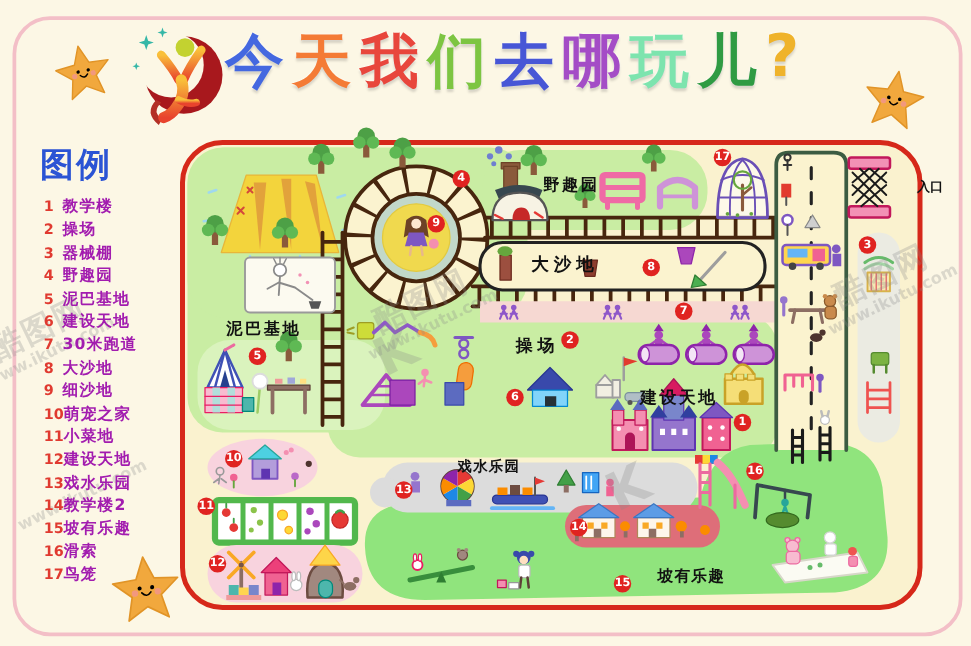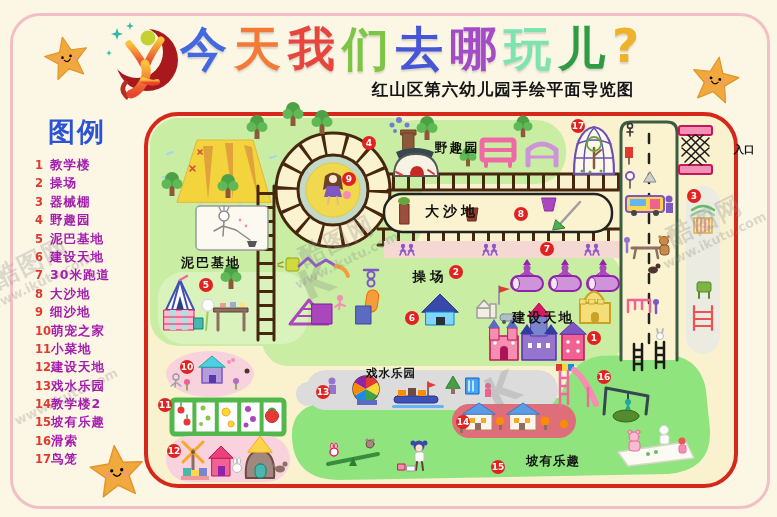--- a/index.html
+++ b/index.html
@@ -10,21 +10,21 @@
   svg{stroke-linecap:round;stroke-linejoin:round;}
   #map-svg{position:absolute;left:0;top:0;z-index:2;}
   
   #title-row{position:absolute;left:180px;top:18px;display:flex;gap:7px;z-index:10;
         font-size:47px;font-weight:800;}
   #title-row span{text-shadow:0 2px 2px rgba(0,0,0,.15), 0 0 2px #fff;}
   #subtitle{position:absolute;left:340px;top:79px;width:326px;text-align:center;z-index:10;
         font-size:16.5px;font-weight:bold;color:#151515;letter-spacing:1px;}
   
   #legend-title{position:absolute;left:32px;top:114px;font-size:27px;font-weight:800;
-        color:#2b54d4;z-index:10;letter-spacing:2px;margin-left:16px;}
+        color:#2b54d4;z-index:10;letter-spacing:2px;}
   #legend-list{position:absolute;left:35px;top:157px;z-index:10;}
   .legend-row{display:flex;align-items:baseline;height:18.4px;}
   .legend-num{min-width:15px;color:#e03a30;font-weight:bold;font-size:11.5px;}
   .legend-label{color:#a21caf;font-weight:bold;font-size:12.5px;letter-spacing:1px;}
   
   .map-label{position:absolute;transform:translate(-50%,-50%);color:#111;font-weight:bold;
         z-index:11;white-space:nowrap;}
   
   .badge{position:absolute;width:14px;height:14px;border-radius:50%;background:#e02321;
         color:#fff;font-size:9px;font-weight:bold;display:flex;align-items:center;
@@ -535,21 +535,20 @@
     <span style="color:#4468e0">今</span>
     <span style="color:#f47b36">天</span>
     <span style="color:#e8463c">我</span>
     <span style="color:#7dc542">们</span>
     <span style="color:#4756d6">去</span>
     <span style="color:#a44cc6">哪</span>
     <span style="color:#7de4ae">玩</span>
     <span style="color:#2f9b43">儿</span>
     <span style="color:#efb32b">?</span>
   </div>
-  <div id="subtitle">红山区第六幼儿园手绘平面导览图</div>
 
   <div class="decor" style="left:686px;top:52px;">
     <svg width="58" height="58" viewBox="-36 -36 72 72" style="transform:rotate(10deg)">
       <path d="M0,-30 L7.9,-10.9 L28.5,-9.3 L12.8,4.2 L17.6,24.3 L0,13.5 L-17.6,24.3 L-12.8,4.2 L-28.5,-9.3 L-7.9,-10.9 Z" fill="#f1a83d" stroke="#e19427" stroke-width="1.5"></path>
       <circle cx="-5.5" cy="-3" r="1.8"></circle>
         <circle cx="5.5" cy="-3" r="1.8"></circle>
       <path d="M-4,1 Q0,6 4,1" fill="none" stroke="#000" stroke-width="1.5"></path>
       <circle cx="-10" cy="1" r="2.8" fill="#f2958a" opacity=".85"></circle>
       <circle cx="10" cy="1" r="2.8" fill="#f2958a" opacity=".85"></circle>
     </svg>

